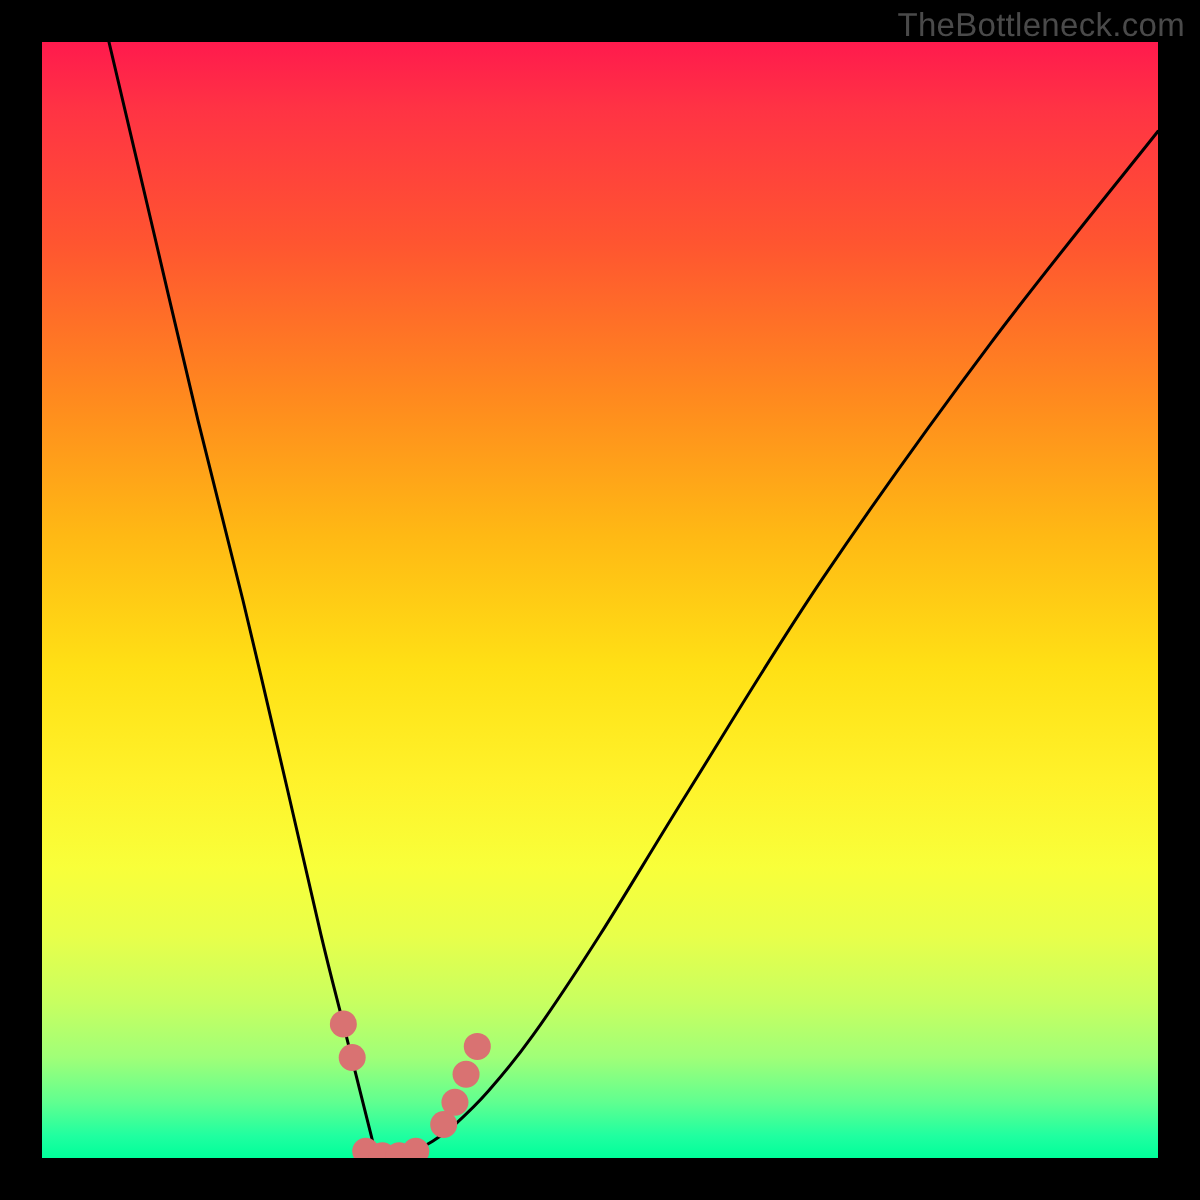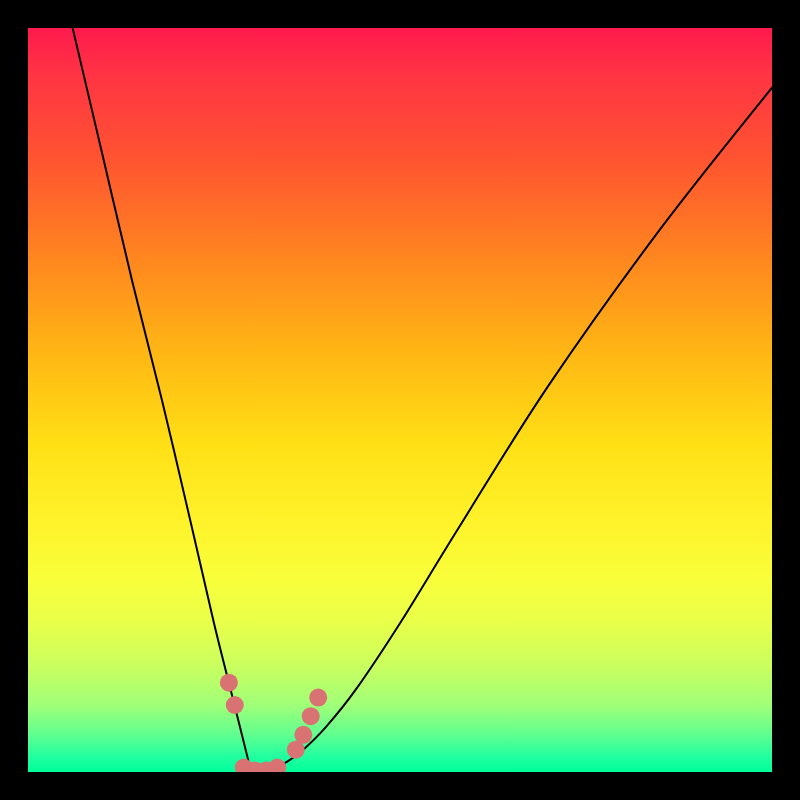--- a/index.html
+++ b/index.html
@@ -72,20 +72,21 @@
     stroke-linejoin: round;
   }
   .marker {
     fill: #d97272;
   }
 </style>
 </head>
 <body>
 
 <div class="frame">
+  <div class="watermark">TheBottleneck.com</div>
   <div class="plot">
     <div class="gradient"></div>
     <svg class="curve" viewBox="0 0 744 744" preserveAspectRatio="none">
       <path id="curve-path" class="line" d="M 44.64 0.00 C 49.60 21.08 64.48 84.32 74.40 126.48 C 84.32 168.64 94.24 212.04 104.16 252.96 C 114.08 293.88 124.00 331.08 133.92 372.00 C 143.84 412.92 155.00 461.28 163.68 498.48 C 172.36 535.68 179.80 569.16 186.00 595.20 C 192.20 621.24 196.54 637.36 200.88 654.72 C 205.22 672.08 208.94 686.96 212.04 699.36 C 215.14 711.76 217.62 721.68 219.48 729.12 C 221.34 736.56 221.96 741.52 223.20 744.00 C 224.44 746.48 225.06 744.00 226.92 744.00 C 228.78 744.00 231.26 744.62 234.36 744.00 C 237.46 743.38 241.18 742.14 245.52 740.28 C 249.86 738.42 255.44 735.94 260.40 732.84 C 265.36 729.74 269.08 727.26 275.28 721.68 C 281.48 716.10 288.92 709.28 297.60 699.36 C 306.28 689.44 314.96 679.52 327.36 662.16 C 339.76 644.80 354.64 622.48 372.00 595.20 C 389.36 567.92 406.72 538.16 431.52 498.48 C 456.32 458.80 487.32 406.72 520.80 357.12 C 554.28 307.52 595.20 250.48 632.40 200.88 C 669.60 151.28 725.40 83.08 744.00 59.52"></path>
       <g id="markers">
           <rect x="191.9" y="645.7" width="18" height="18" rx="9" ry="9" class="marker"></rect>
           <rect x="197.8" y="668.0" width="18" height="18" rx="9" ry="9" class="marker"></rect>
           <rect x="206.8" y="730.5" width="18" height="18" rx="9" ry="9" class="marker"></rect>
           <rect x="217.9" y="733.5" width="18" height="18" rx="9" ry="9" class="marker"></rect>
           <rect x="229.1" y="733.5" width="18" height="18" rx="9" ry="9" class="marker"></rect>

